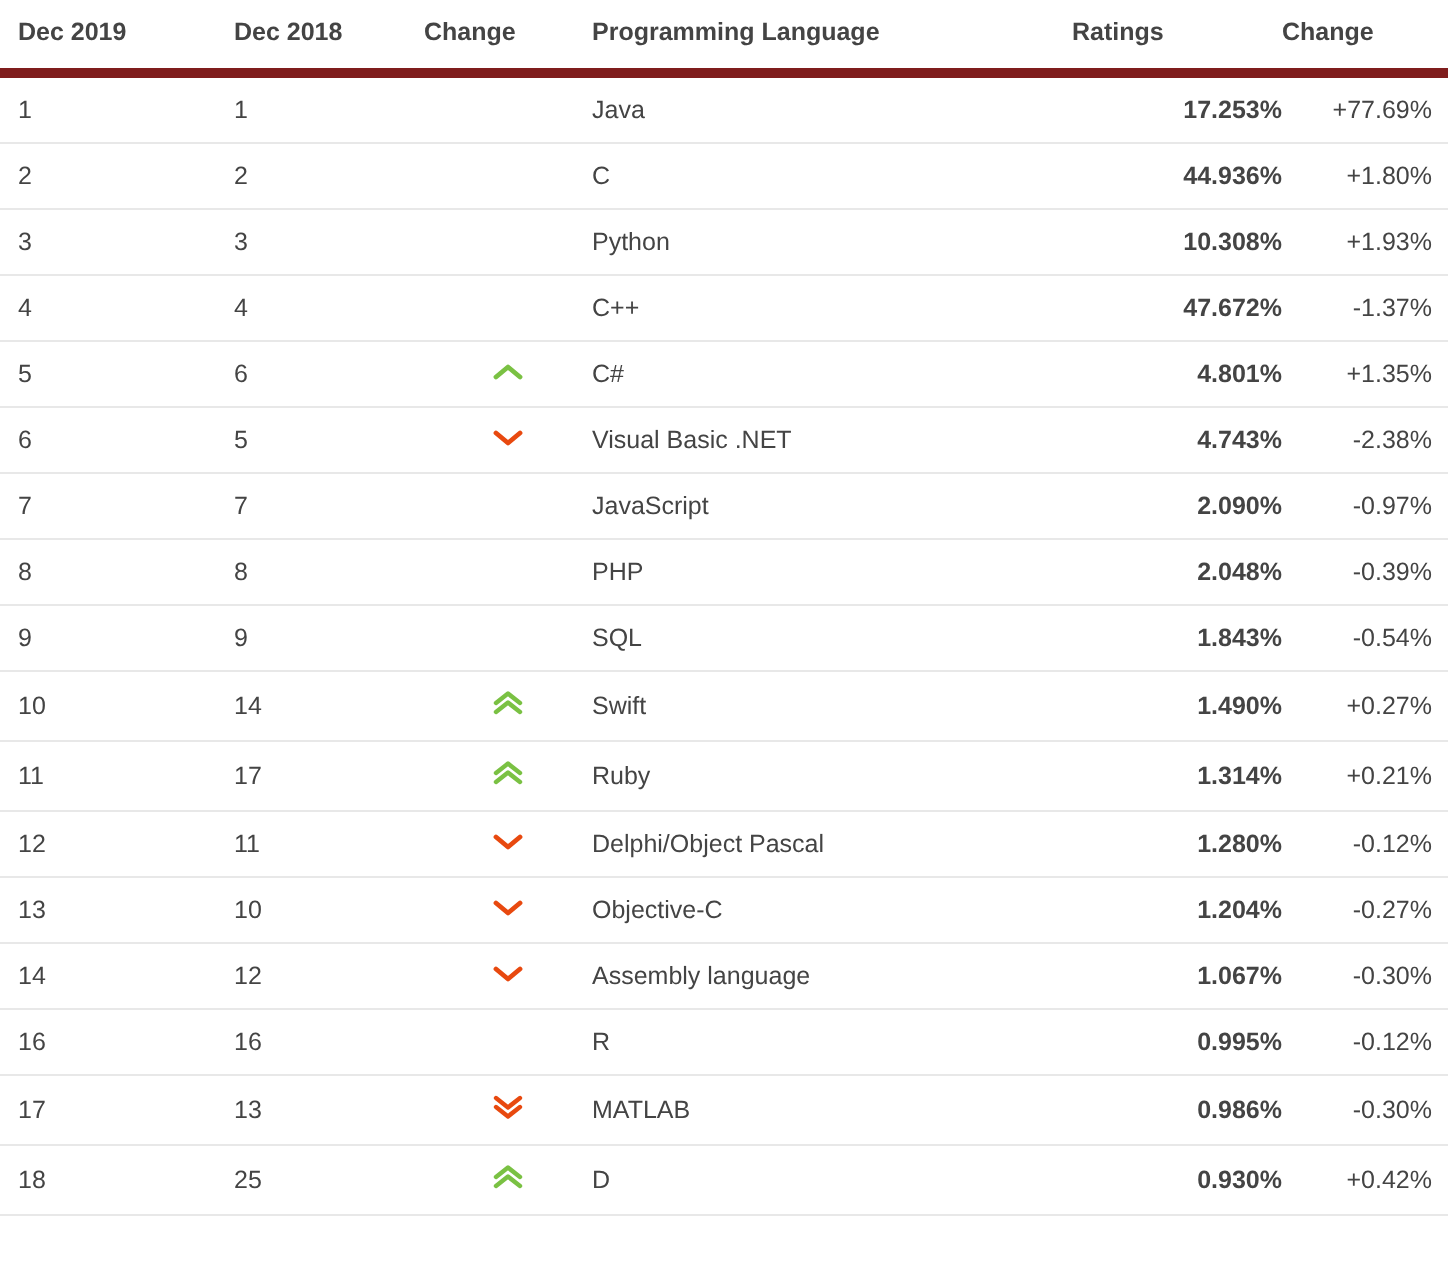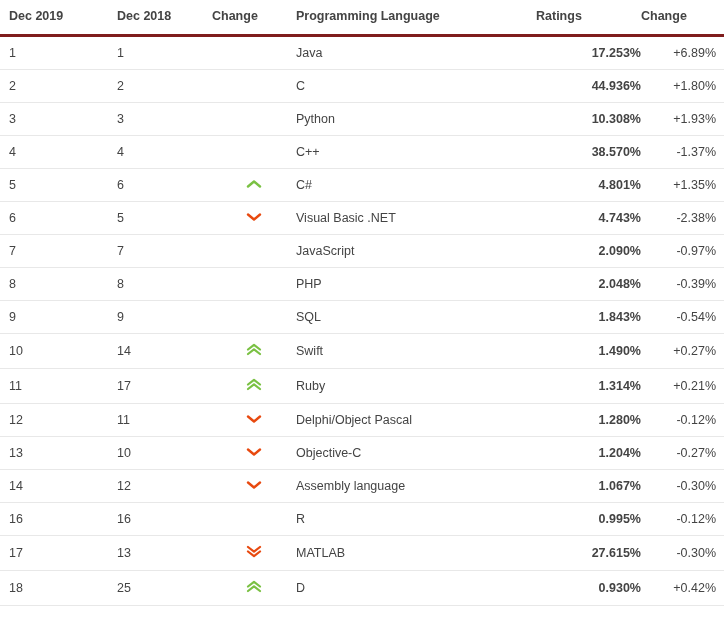--- a/index.html
+++ b/index.html
@@ -19,21 +19,21 @@
     width: 724px;
     border-collapse: collapse;
     table-layout: fixed;
   }
   table.tiobe th {
     font-weight: bold;
     font-size: 12.5px;
     color: #444444;
     text-align: left;
     padding: 9px 0 11px 0;
-    border-bottom: 3px solid #7f1d1d;
+    border-bottom: 5px solid #7f1d1d;
     background: #ffffff;
   }
   table.tiobe td {
     font-size: 12.5px;
     color: #444444;
     padding: 9px 0 9px 0;
     border-bottom: 1px solid #e8e8e8;
     background: #ffffff;
     white-space: nowrap;
     overflow: hidden;
@@ -74,21 +74,21 @@
       <th class="col-change2">Change</th>
     </tr>
   </thead>
   <tbody id="table-body">
       <tr>
         <td class="col-y2019">1</td>
         <td class="col-y2018">1</td>
         <td class="col-change1"></td>
         <td class="col-lang">Java</td>
         <td class="col-ratings">17.253%</td>
-        <td class="col-change2">+6.89%</td>
+        <td class="col-change2">+77.69%</td>
       </tr>
       <tr>
         <td class="col-y2019">2</td>
         <td class="col-y2018">2</td>
         <td class="col-change1"></td>
         <td class="col-lang">C</td>
         <td class="col-ratings">44.936%</td>
         <td class="col-change2">+1.80%</td>
       </tr>
       <tr>
@@ -97,21 +97,21 @@
         <td class="col-change1"></td>
         <td class="col-lang">Python</td>
         <td class="col-ratings">10.308%</td>
         <td class="col-change2">+1.93%</td>
       </tr>
       <tr>
         <td class="col-y2019">4</td>
         <td class="col-y2018">4</td>
         <td class="col-change1"></td>
         <td class="col-lang">C++</td>
-        <td class="col-ratings">38.570%</td>
+        <td class="col-ratings">47.672%</td>
         <td class="col-change2">-1.37%</td>
       </tr>
       <tr>
         <td class="col-y2019">5</td>
         <td class="col-y2018">6</td>
         <td class="col-change1"><span class="arrow"><svg width="16" height="10" viewBox="0 0 16 10">
               <polyline points="2,7.5 8,2.5 14,7.5" fill="none" stroke="#7ac143" stroke-width="2.4" stroke-linecap="round" stroke-linejoin="round"></polyline>
             </svg></span></td>
         <td class="col-lang">C#</td>
         <td class="col-ratings">4.801%</td>
@@ -212,21 +212,21 @@
         <td class="col-change2">-0.12%</td>
       </tr>
       <tr>
         <td class="col-y2019">17</td>
         <td class="col-y2018">13</td>
         <td class="col-change1"><span class="arrow"><svg width="16" height="13" viewBox="0 0 16 13">
               <polyline points="2,2 8,6.7 14,2" fill="none" stroke="#e8490f" stroke-width="2.2" stroke-linecap="round" stroke-linejoin="round"></polyline>
               <polyline points="2,6.5 8,11.2 14,6.5" fill="none" stroke="#e8490f" stroke-width="2.2" stroke-linecap="round" stroke-linejoin="round"></polyline>
             </svg></span></td>
         <td class="col-lang">MATLAB</td>
-        <td class="col-ratings">27.615%</td>
+        <td class="col-ratings">0.986%</td>
         <td class="col-change2">-0.30%</td>
       </tr>
       <tr>
         <td class="col-y2019">18</td>
         <td class="col-y2018">25</td>
         <td class="col-change1"><span class="arrow"><svg width="16" height="13" viewBox="0 0 16 13">
               <polyline points="2,6.5 8,1.8 14,6.5" fill="none" stroke="#7ac143" stroke-width="2.2" stroke-linecap="round" stroke-linejoin="round"></polyline>
               <polyline points="2,11 8,6.3 14,11" fill="none" stroke="#7ac143" stroke-width="2.2" stroke-linecap="round" stroke-linejoin="round"></polyline>
             </svg></span></td>
         <td class="col-lang">D</td>

